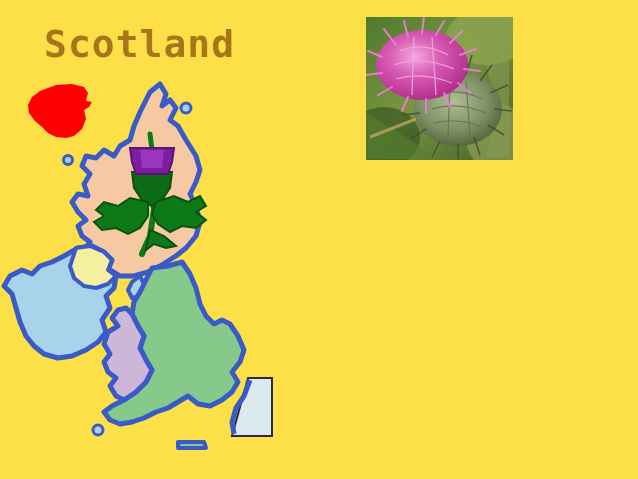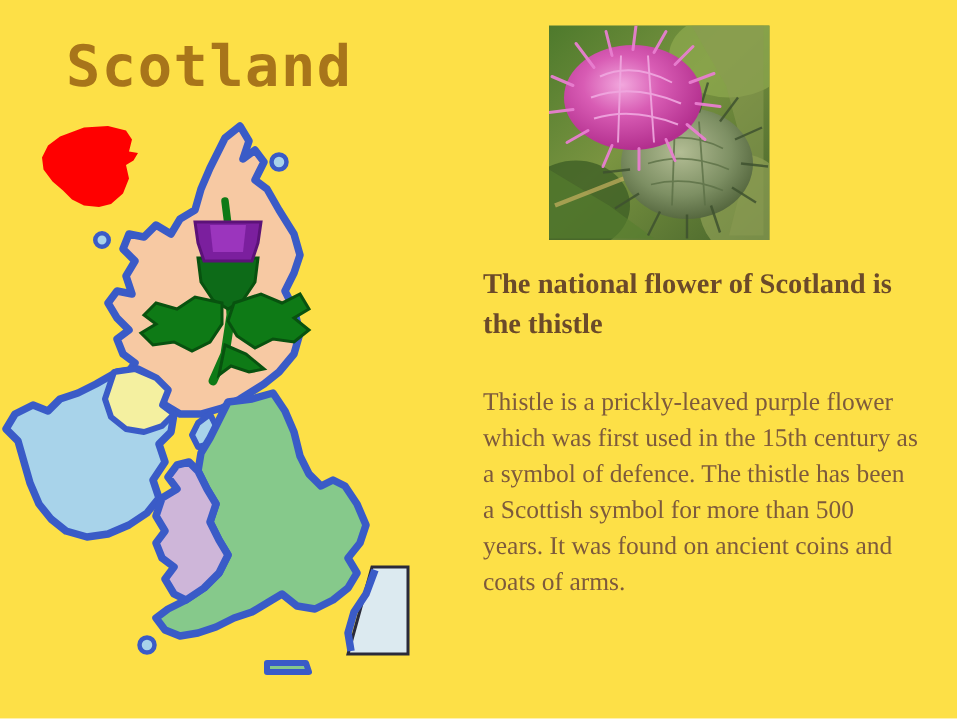--- a/index.html
+++ b/index.html
@@ -239,17 +239,15 @@
           <path d="M34,34 Q56,24 82,38"></path>
           <path d="M28,48 Q56,38 88,52"></path>
           <path d="M30,62 Q56,54 86,66"></path>
           <path d="M48,20 L46,78"></path>
             <path d="M66,20 L70,78"></path>
         </g>
       </g>
     </svg>
   </div>
 
-  <div id="heading">The national flower of Scotland is the thistle</div>
-
-  <div id="body-text">Thistle is a prickly-leaved purple flower which was first used in the 15th century as a symbol of defence. The thistle has been a Scottish symbol for more than 500 years. It was found on ancient coins and coats of arms.</div>
+
 
 </div>
 
 </body></html>

